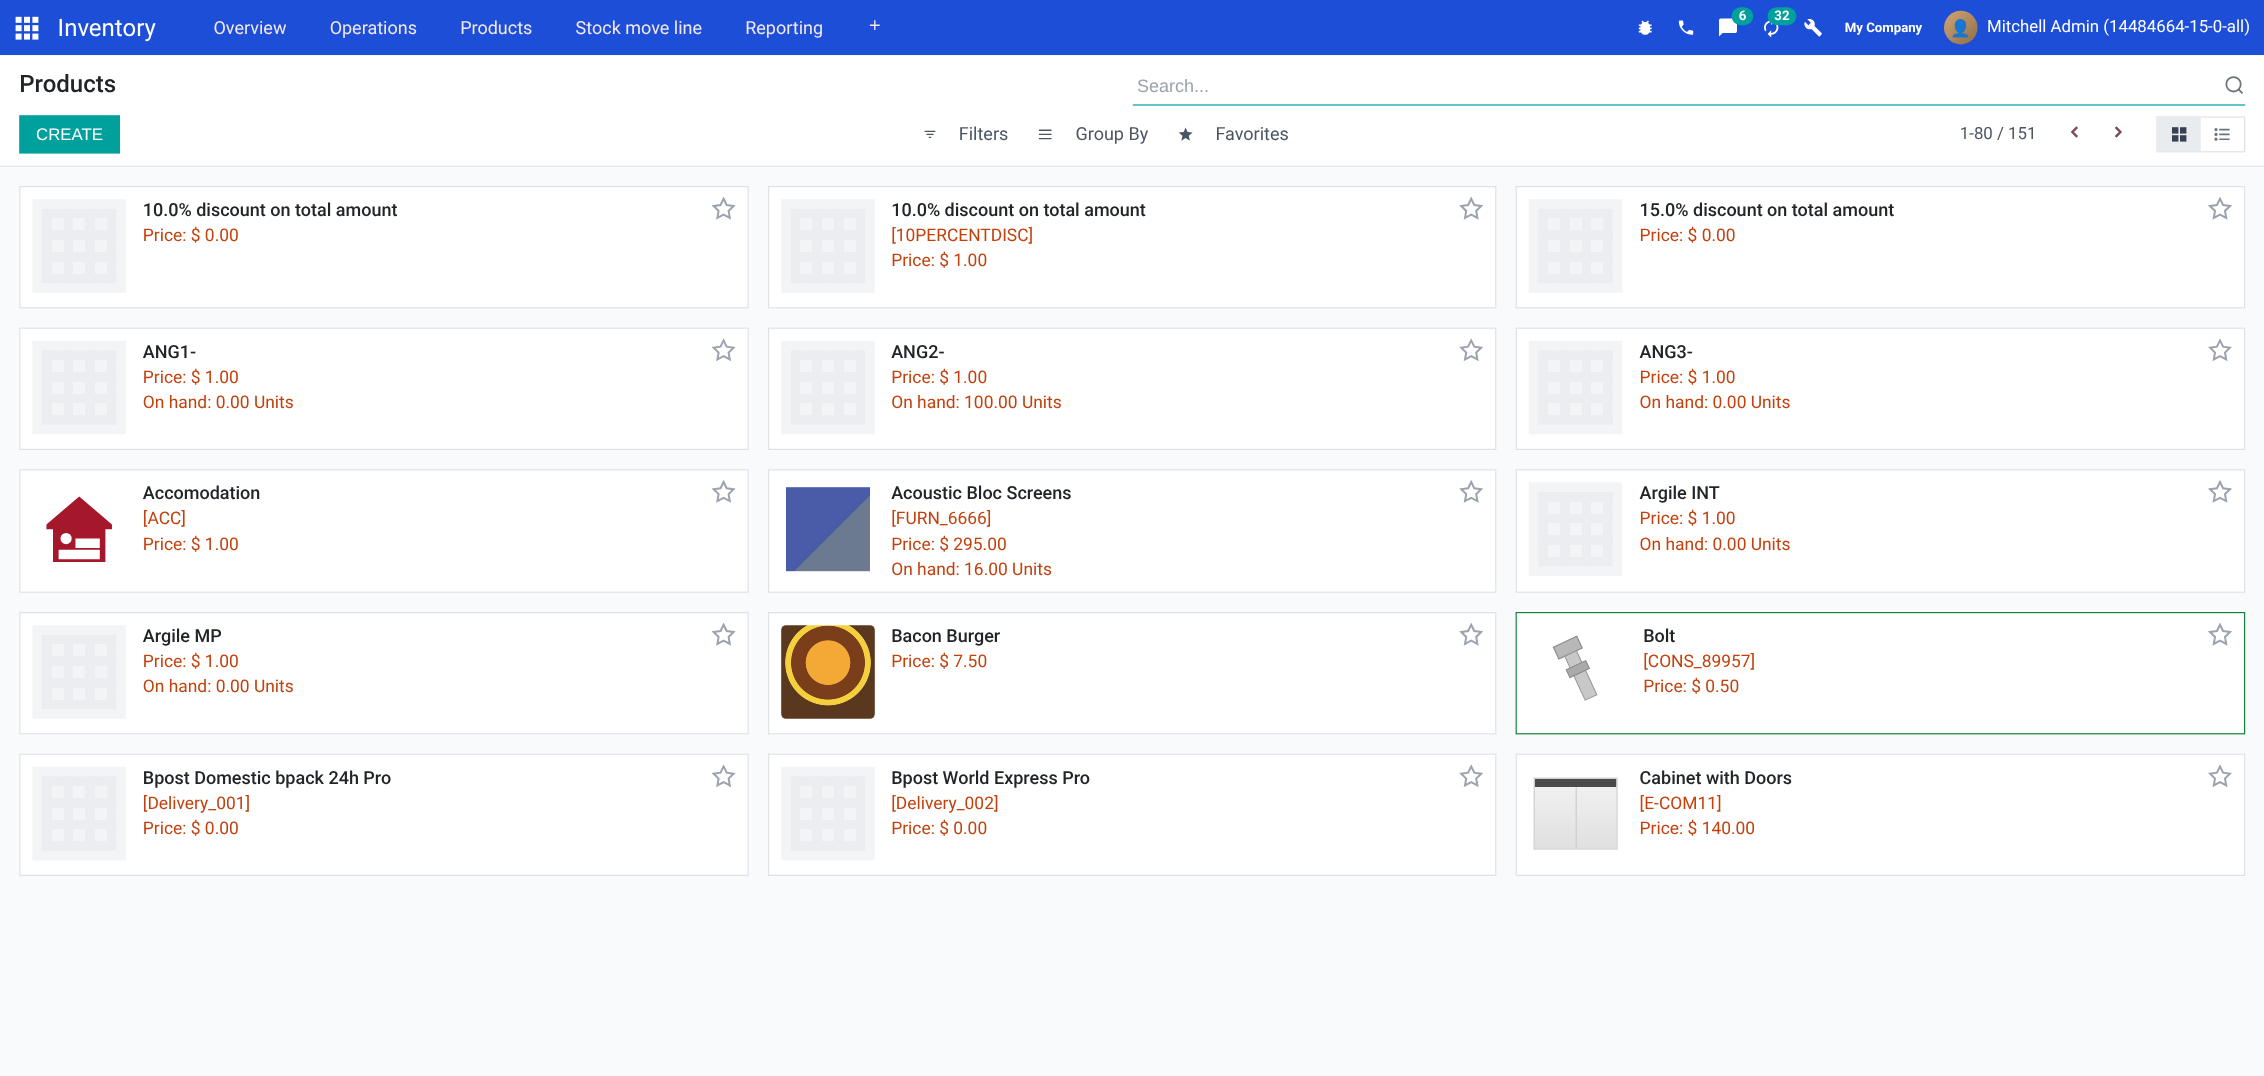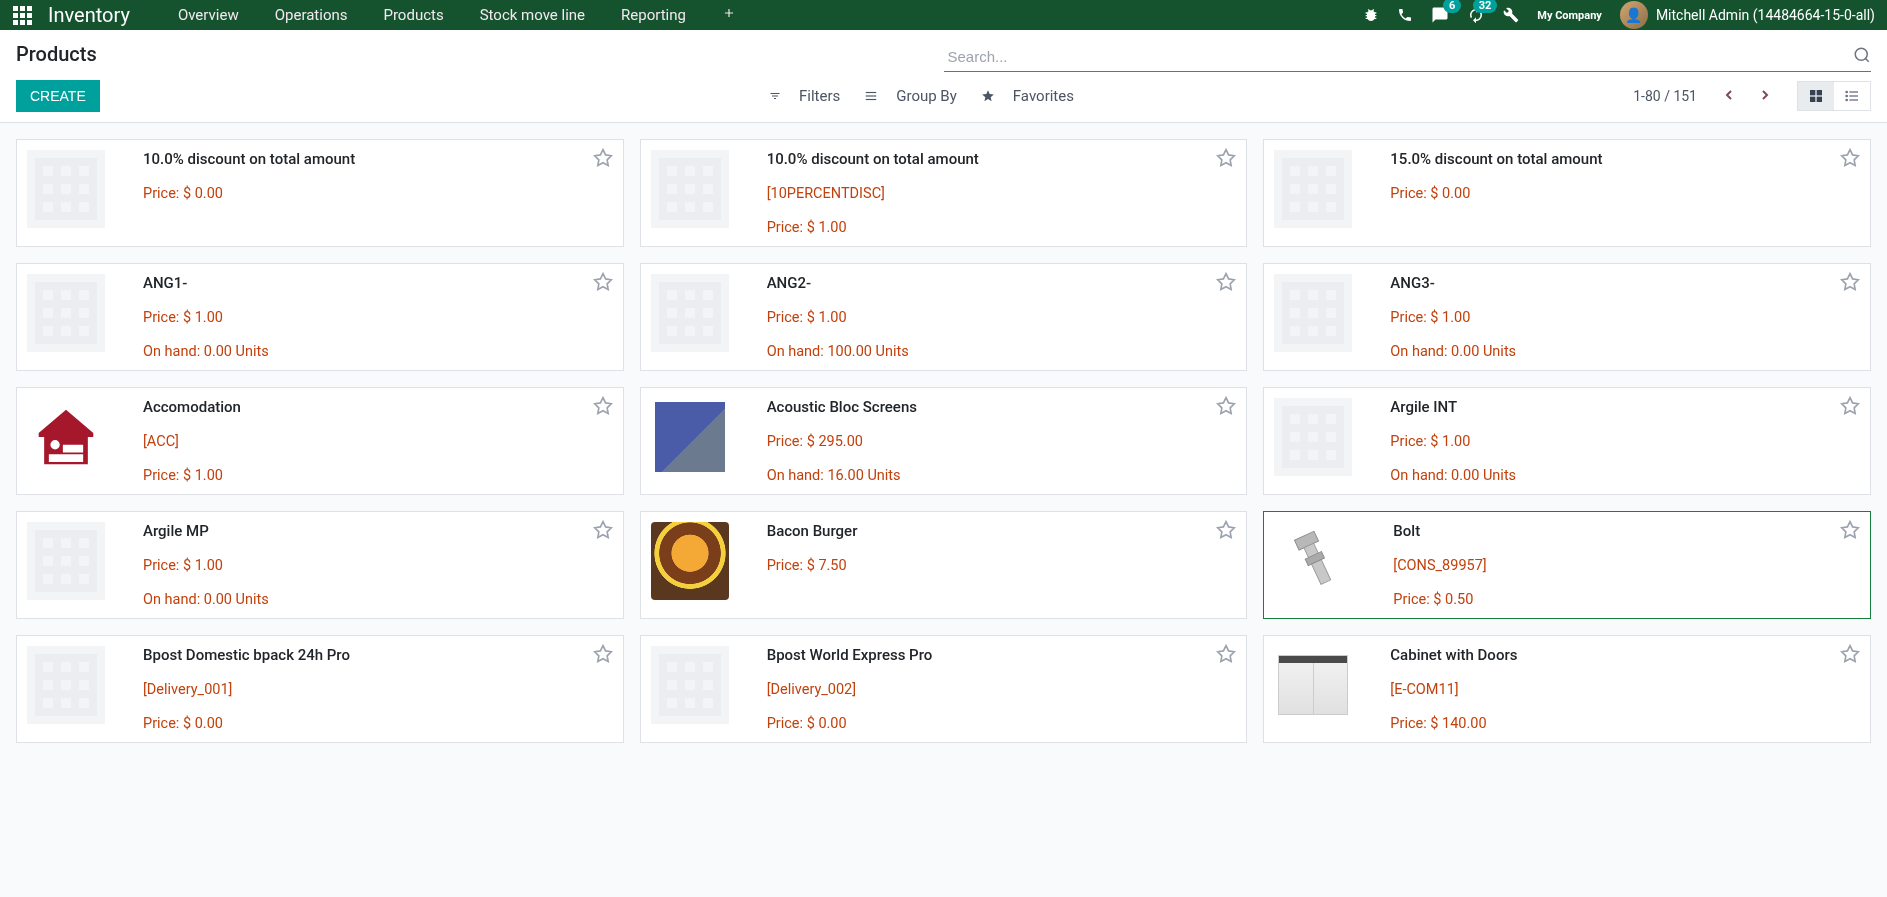--- a/index.html
+++ b/index.html
@@ -1,18 +1,18 @@
 <!DOCTYPE html>
 <html><head>
 <meta charset="utf-8">
 <style>
 * { box-sizing: border-box; margin: 0; padding: 0; }
 body { font-family: -apple-system, BlinkMacSystemFont, "Segoe UI", Roboto, "Helvetica Neue", Arial, sans-serif; font-size: 14px; color: #374151; background: #f9fafb; }
 
-.navbar { background: #14532d; height: 30px; display: flex; align-items: center; color: #fff; padding: 0 8px; }
+.navbar { background: #1d4ed8; height: 46px; display: flex; align-items: center; color: #fff; padding: 0 8px; }
 .apps-icon { width: 28px; height: 28px; display: flex; align-items: center; justify-content: center; cursor: pointer; margin-right: 12px; }
 .apps-grid { display: grid; grid-template-columns: repeat(3, 5px); grid-template-rows: repeat(3, 5px); gap: 2px; }
 .apps-grid span { background: #fff; width: 5px; height: 5px; }
 .brand { font-size: 20px; font-weight: 400; margin-right: 30px; }
 .nav-menu { display: flex; gap: 0; }
 .nav-item { padding: 12px 18px; cursor: pointer; font-size: 15px; color: #f3e8ee; }
 .nav-spacer { flex: 1; }
 .nav-icons { display: flex; align-items: center; gap: 18px; }
 .nav-icon { cursor: pointer; position: relative; color: #fff; display: flex; align-items: center; }
 .badge { position: absolute; top: -8px; right: -12px; background: #00a09d; color: #fff; border-radius: 10px; padding: 1px 6px; font-size: 11px; font-weight: bold; }
@@ -38,21 +38,21 @@
 .view-switcher { display: flex; border: 1px solid #dee2e6; }
 .view-btn { padding: 6px 10px; cursor: pointer; color: #6b7280; display: flex; align-items: center; }
 .view-btn.active { background: #e9ecef; color: #374151; }
 
 .kanban-view { padding: 16px; display: grid; grid-template-columns: repeat(3, 1fr); gap: 16px; }
 .kanban-card { background: #fff; border: 1px solid #dee2e6; padding: 10px; display: flex; gap: 14px; position: relative; cursor: pointer; min-height: 102px; }
 .kanban-card.highlighted { border: 1px solid #15803d; padding-left: 13px; }
 .card-img { width: 78px; height: 78px; flex-shrink: 0; display: flex; align-items: center; justify-content: center; }
 .placeholder-img { width: 78px; height: 78px; background: #f3f4f6; position: relative; }
 .placeholder-img::before { content: ""; position: absolute; inset: 8px; background: repeating-linear-gradient(0deg, #e5e7eb 0 8px, transparent 8px 18px), repeating-linear-gradient(90deg, #e5e7eb 0 8px, transparent 8px 18px); opacity: 0.5; }
-.card-body { flex: 1; display: flex; flex-direction: column; gap: 17px; margin-left: 24px; }
+.card-body { flex: 1; display: flex; flex-direction: column; gap: 4px; }
 .card-title { font-size: 15px; font-weight: 500; color: #212529; }
 .card-line { font-size: 14.5px; color: #c2410c; }
 .card-star { position: absolute; top: 8px; right: 10px; cursor: pointer; color: #9ca3af; }
 
 .img-accom { fill: #a5172a; }
 .img-screen { background: linear-gradient(135deg, #4a5ba8 0%, #4a5ba8 55%, #6b7a8f 55%, #6b7a8f 100%); width: 70px; height: 70px; }
 .img-burger { background: radial-gradient(circle at 50% 40%, #f4a836 0%, #f4a836 30%, #7a3e1a 31%, #7a3e1a 50%, #f4d03f 51%, #f4d03f 58%, #5a3820 59%); width: 78px; height: 78px; border-radius: 4px; }
 .img-bolt { width: 60px; height: 70px; }
 .img-cabinet { width: 70px; height: 60px; background: linear-gradient(to bottom, #4a4a4a 0%, #4a4a4a 12%, #f0f0f0 12%, #e0e0e0 100%); border: 1px solid #ccc; position: relative; }
 .img-cabinet::before { content: ""; position: absolute; left: 50%; top: 12%; bottom: 0; width: 1px; background: #ccc; }
@@ -290,20 +290,21 @@
       <span class="card-star"><svg width="20" height="20" viewBox="0 0 24 24" fill="none" stroke="currentColor" stroke-width="2">
           <polygon points="12 2 15.09 8.26 22 9.27 17 14.14 18.18 21.02 12 17.77 5.82 21.02 7 14.14 2 9.27 8.91 8.26 12 2"></polygon>
         </svg></span>
     </div>
     <div class="kanban-card">
       <div class="card-img">
         <div class="img-screen"></div>
       </div>
       <div class="card-body">
         <div class="card-title">Acoustic Bloc Screens</div>
+        <div class="card-line">[FURN_6666]</div>
         <div class="card-line">Price: $ 295.00</div>
         <div class="card-line">On hand: 16.00 Units</div>
       </div>
       <span class="card-star"><svg width="20" height="20" viewBox="0 0 24 24" fill="none" stroke="currentColor" stroke-width="2">
           <polygon points="12 2 15.09 8.26 22 9.27 17 14.14 18.18 21.02 12 17.77 5.82 21.02 7 14.14 2 9.27 8.91 8.26 12 2"></polygon>
         </svg></span>
     </div>
     <div class="kanban-card">
       <div class="card-img">
         <div class="placeholder-img"></div>

